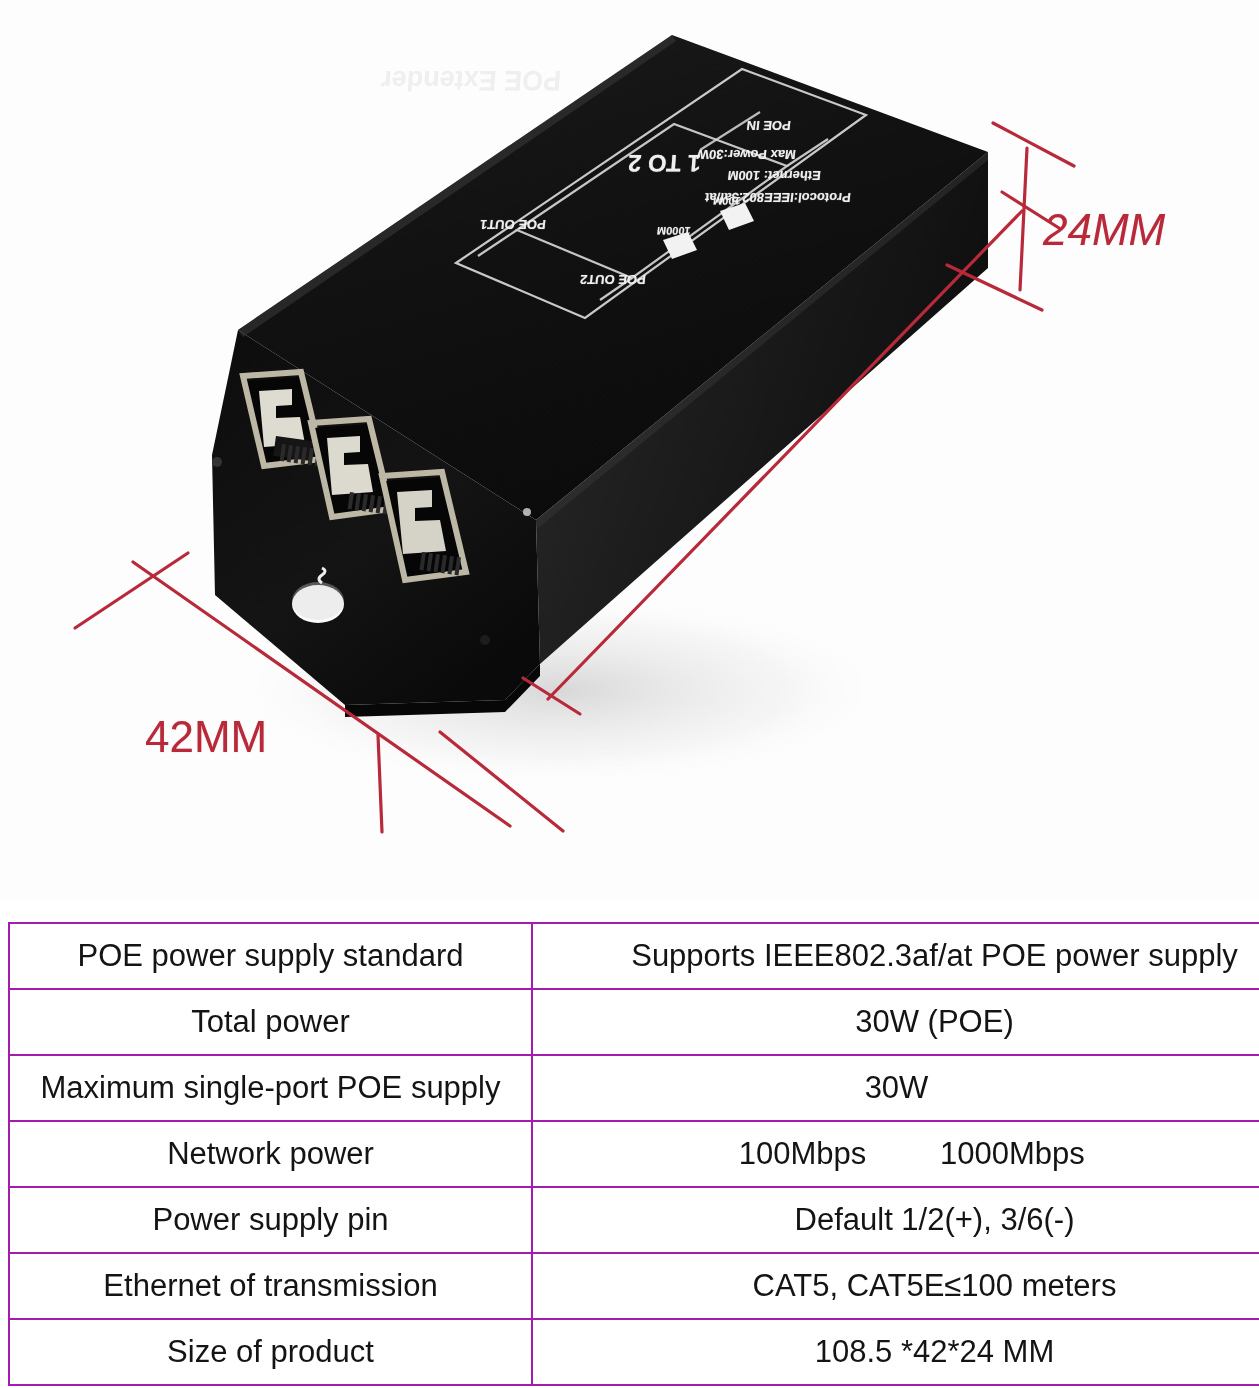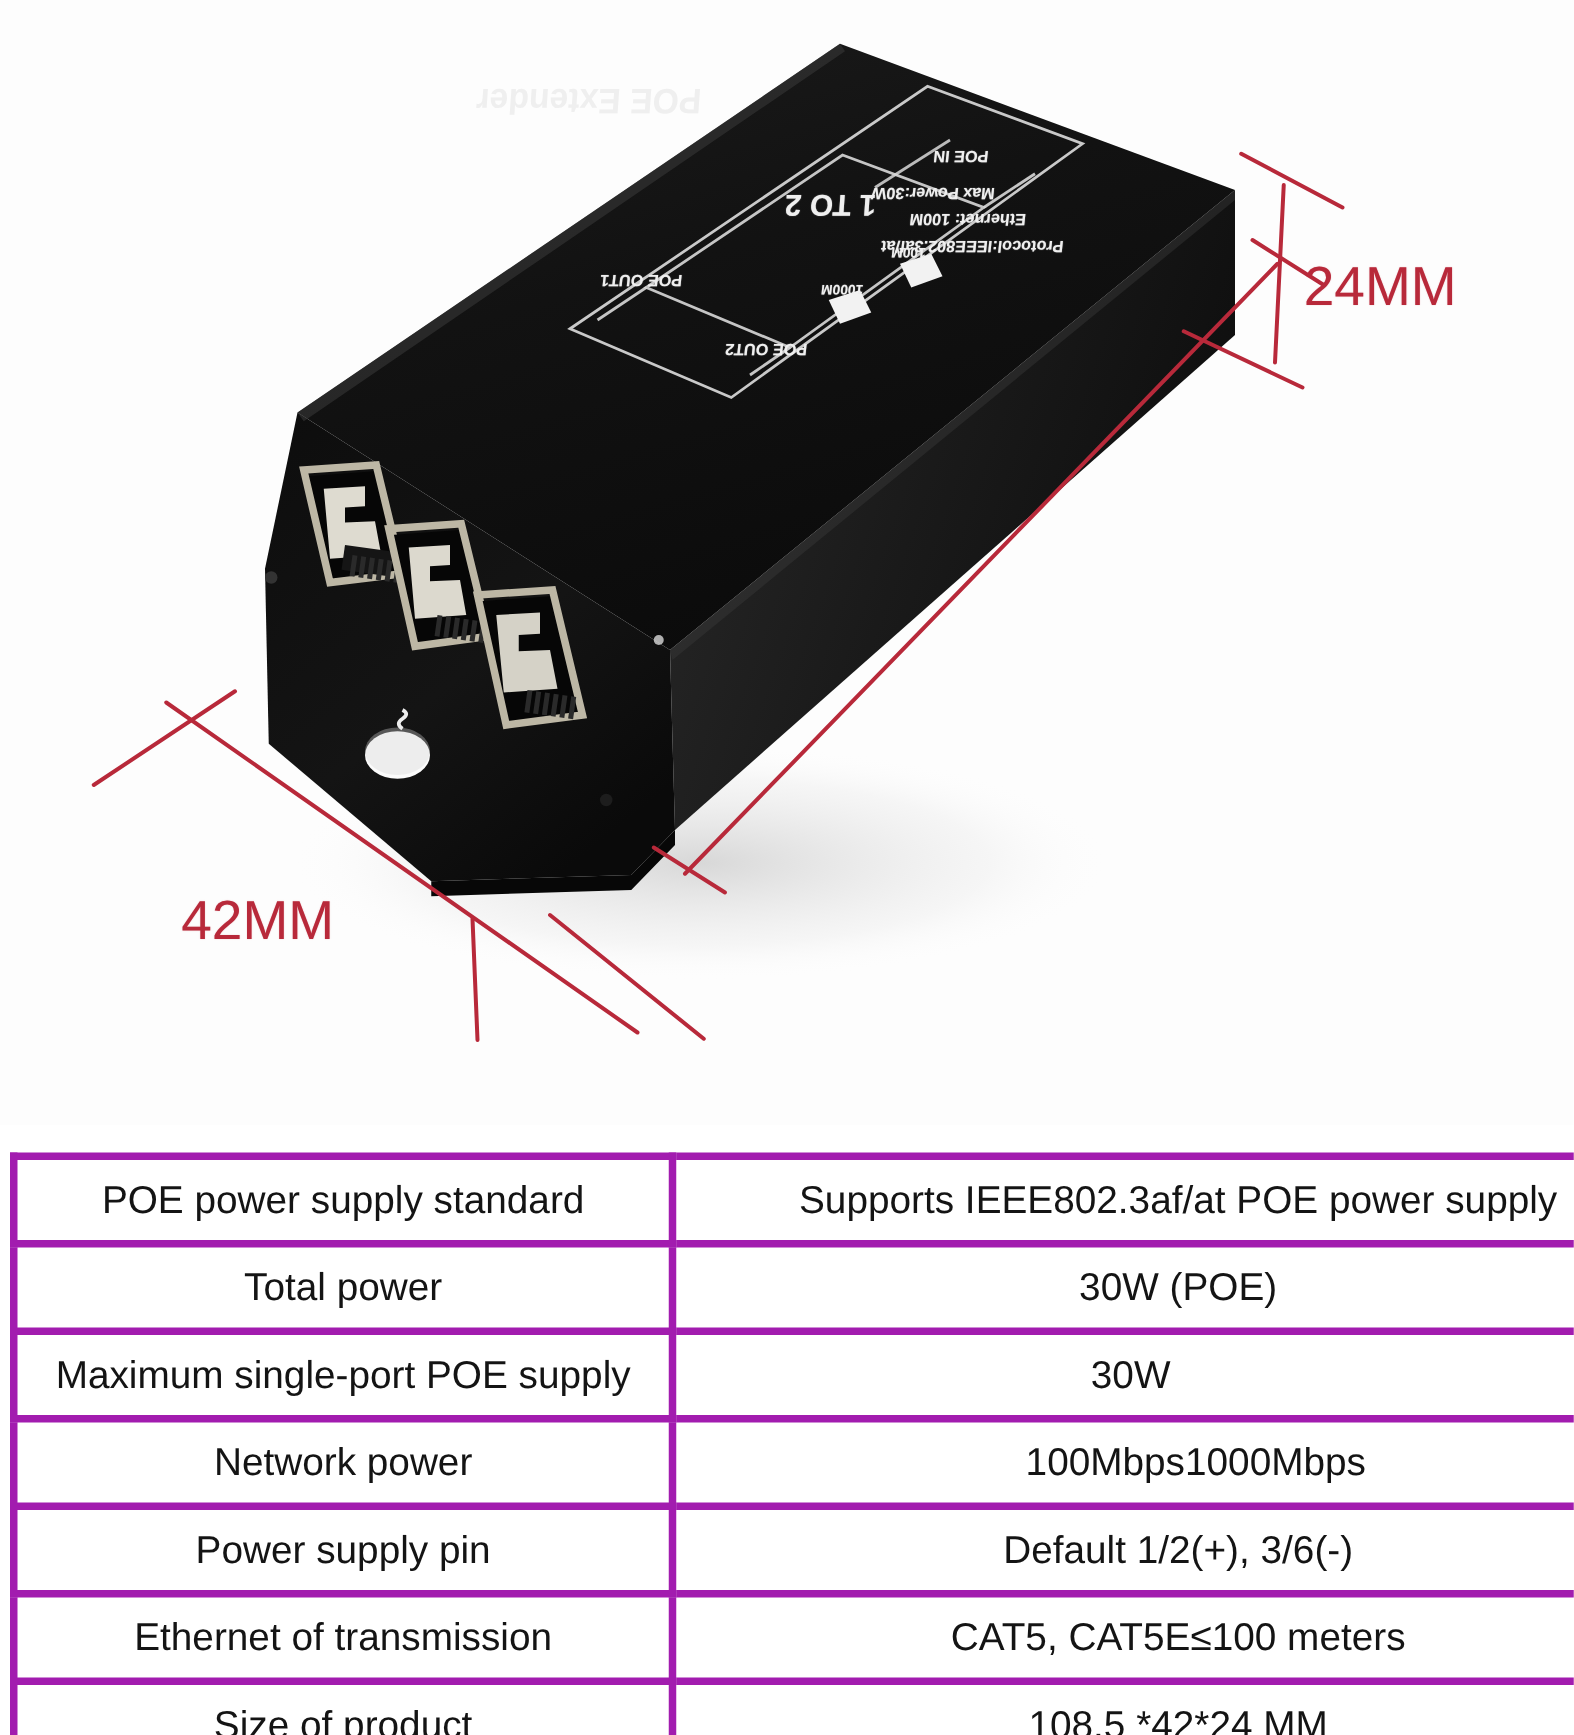--- a/index.html
+++ b/index.html
@@ -22,21 +22,21 @@
 
   .dimlabel{
     position:absolute;
     color:#b8293a;
     font-family:"Liberation Sans", sans-serif;
     font-weight:400;
     letter-spacing:0px;
     white-space:nowrap;
     text-shadow:0 0 1px rgba(184,41,58,.35);
   }
-  #lbl-24{left:1043px;top:205px;font-size:44px;}
+  #lbl-24{left:1043px;top:205px;font-size:44px;font-style:italic;}
   #lbl-1085{left:812px;top:568px;font-size:44px;}
   #lbl-42{left:145px;top:712px;font-size:44px;}
 
   
   .devtext{
     position:absolute;
     color:#efefef;
     white-space:nowrap;
     font-family:"Liberation Sans", sans-serif;
     text-shadow:0 0 1px rgba(255,255,255,.5);
@@ -46,40 +46,40 @@
   
   #spec-table{
     position:absolute;
     left:8px;top:922px;
     width:1244px;
     border-collapse:collapse;
     table-layout:fixed;
     background:#fff;
   }
   #spec-table td{
-    border:6px solid #a21caf;
+    border:2px solid #a21caf;
     height:64px;
     padding:0 22px;
     font-size:31px;
     color:#141414;
     text-align:center;
     vertical-align:middle;
     font-family:"Liberation Sans", sans-serif;
     line-height:1.15;
   }
   #spec-table td.label-cell{width:477px;}
   #spec-table td.value-cell{width:759px;}
   .dualwrap{
     display:flex;
     align-items:center;
     justify-content:flex-start;
     padding-left:110px;
     gap:0px;
   }
-  .dual-a{display:inline-block;min-width:275px;text-align:right;}
+  .dual-a{display:inline-block;min-width:275px;text-align:center;}
   .dual-b{display:inline-block;text-align:left;}
   .nudge-left{display:inline-block;transform:translateX(-38px);text-align:right;}
 </style>
 </head>
 <body>
 
 <div id="page">
 
   <div id="photo">
 

